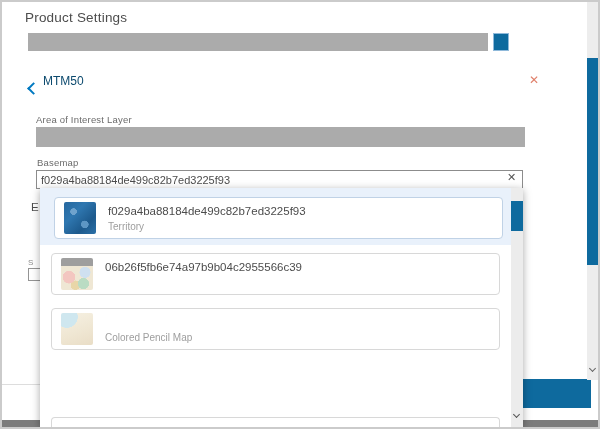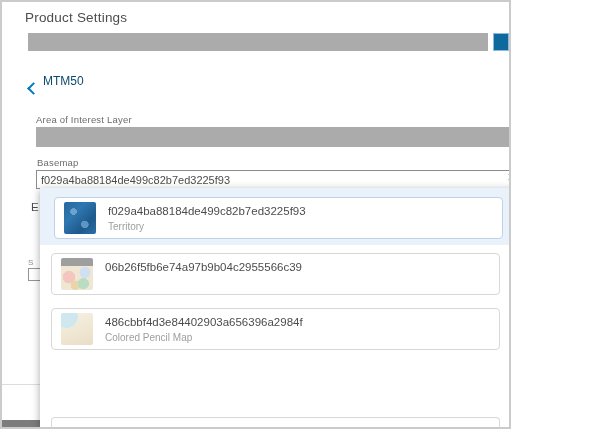--- a/index.html
+++ b/index.html
@@ -1,17 +1,17 @@
 <!DOCTYPE html>
 <html><head>
 <meta charset="utf-8">
 <style>
   html,body{margin:0;padding:0;background:#fff;}
   #app{
-    position:relative;width:511px;height:429px;background:#ffffff;
+    position:relative;width:600px;height:429px;background:#ffffff;
     border:2px solid #cbcbcb;box-sizing:border-box;overflow:hidden;
     font-family:"Liberation Sans",sans-serif;color:#4d4d4d;
   }
   .abs{position:absolute;}
   
   .title{left:23px;top:8px;font-size:13.5px;letter-spacing:.2px;color:#4d4d4d;}
   .bar-gray{background:#ababab;}
   .bar1{left:26px;top:31px;width:460px;height:18px;}
   .blue-square{left:491px;top:31px;width:16px;height:18px;background:#0e6a9e;border:1px solid #8fb9da;box-sizing:border-box;}
   
@@ -121,21 +121,20 @@
       <div class="item-name">Territory</div>
     </div>
 
     <div class="card c2">
       <div class="thumb t-charted"></div>
       <div class="item-id">06b26f5fb6e74a97b9b04c2955566c39</div>
     </div>
 
     <div class="card c3">
       <div class="thumb t-pencil"></div>
-      <div class="item-id">486cbbf4d3e84402903a656396a2984f</div>
       <div class="item-name">Colored Pencil Map</div>
     </div>
 
 
     <div class="card c5"></div>
 
     <div class="dd-scroll">
       <span class="dd-up"><span class="chev sm chev-up"></span></span>
       <div class="dd-thumb"></div>
       <span class="dd-down"><span class="chev sm chev-down"></span></span>

